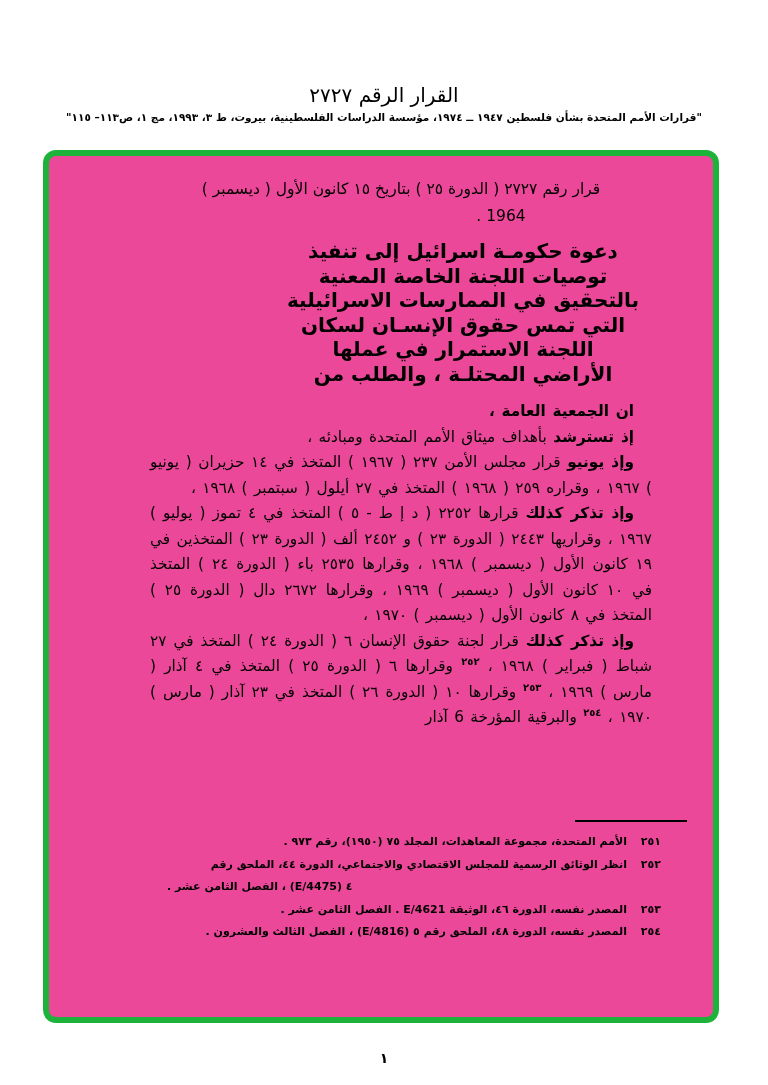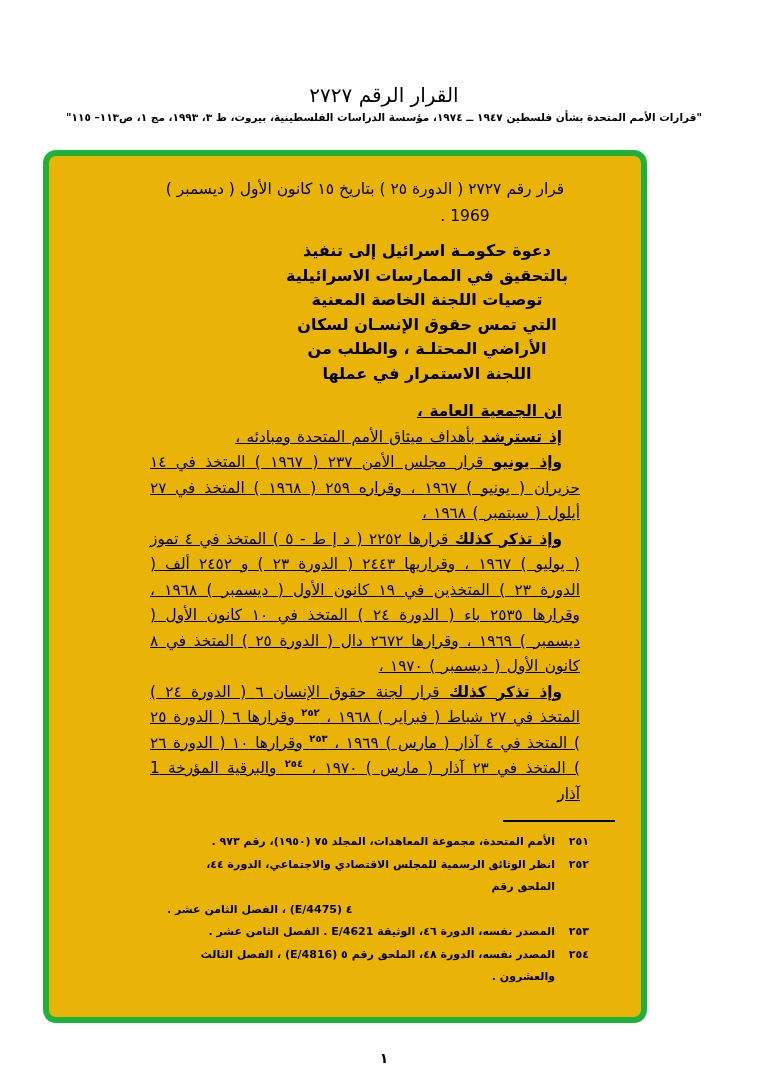--- a/index.html
+++ b/index.html
@@ -19,42 +19,42 @@
     letter-spacing: 0.5px;
   }
   .doc-source {
     position: absolute; top: 111px; left: 0; right: 0;
     text-align: center; font-size: 10.5px; font-weight: bold;
     direction: rtl; white-space: nowrap;
   }
 
   .frame {
     position: absolute; left: 43px; top: 150px;
-    width: 604px; height: 873px;
+    width: 676px; height: 873px;
     border: 6px solid #1db33a; border-radius: 13px;
-    background: #eab308;
+    background: #ec4899;
   }
 
   .content {
     position: absolute; top: 20px; right: 61px; left: 101px;
     direction: rtl;
   }
 
   .caption { text-align: center; font-size: 15.5px; line-height: 27px; }
   .caption-l2 { position: relative; right: -100px; }
 
   .subject {
     margin-top: 9px; text-align: center; font-weight: bold;
-    font-size: 16px; line-height: 24.5px;
+    font-size: 20px; line-height: 24.5px;
     position: relative; right: -62px;
   }
   .subject div { white-space: nowrap; }
 
   .res-body { margin-top: 13px; font-size: 15.3px; line-height: 25.5px; text-align: justify; word-spacing: 1.5px; }
-  .res-body p { margin: 0; text-indent: 18px; text-decoration: underline; }
+  .res-body p { margin: 0; text-indent: 18px; }
   .res-body .b { font-weight: bold; }
   .res-body sup { font-size: 10px; line-height: 0; vertical-align: super; font-weight: bold; }
 
   .fn-block { position: absolute; top: 664px; right: 52px; left: 118px; direction: rtl; }
   .fn-sep { width: 112px; border-top: 2px solid #000; margin: 0 -26px 9px auto; }
   .fn { display: flex; gap: 9px; font-size: 11px; font-weight: bold; line-height: 22.5px; }
   .fn-num { flex: 0 0 25px; }
   .fn-text { flex: 1; }
   .fn-cont { text-align: left; }
 
@@ -70,38 +70,38 @@
 
   <div class="doc-title">القرار الرقم  ٢٧٢٧</div>
 
   <div class="doc-source">"قرارات الأمم المتحدة بشأن فلسطين ١٩٤٧ ــ ١٩٧٤، مؤسسة الدراسات الفلسطينية، بيروت، ط ٣، ١٩٩٣، مج ١، ص١١٣– ١١٥"</div>
 
   <div class="frame" style="border-color: rgb(29, 179, 58);">
     <div class="content">
 
       <div class="caption">
         <div>قرار رقم ٢٧٢٧ ( الدورة ٢٥ ) بتاريخ ١٥ كانون الأول ( ديسمبر )</div>
-        <div class="caption-l2">1969 .</div>
+        <div class="caption-l2">1964 .</div>
       </div>
 
       <div class="subject">
           <div>دعوة حكومـة اسرائيل إلى تنفيذ</div>
+          <div>توصيات اللجنة الخاصة المعنية</div>
           <div>بالتحقيق في الممارسات الاسرائيلية</div>
-          <div>توصيات اللجنة الخاصة المعنية</div>
           <div>التي تمس حقوق الإنسـان لسكان</div>
+          <div>اللجنة الاستمرار في عملها</div>
           <div>الأراضي المحتلـة ، والطلب من</div>
-          <div>اللجنة الاستمرار في عملها</div>
         </div>
 
       <div class="res-body">
           <p><span class="b">ان الجمعية العامة ،</span></p>
           <p><span class="b">إذ تسترشد</span><span> بأهداف ميثاق الأمم المتحدة ومبادئه ،</span></p>
           <p><span class="b">وإذ يونيو</span><span> قرار مجلس الأمن ٢٣٧ ( ١٩٦٧ ) المتخذ في ١٤ حزيران ( يونيو ) ١٩٦٧ ، وقراره ٢٥٩ ( ١٩٦٨ ) المتخذ في ٢٧ أيلول ( سبتمبر ) ١٩٦٨ ،</span></p>
           <p><span class="b">وإذ تذكر كذلك</span><span> قرارها ٢٢٥٢ ( د إ ط - ٥ ) المتخذ في ٤ تموز ( يوليو ) ١٩٦٧ ، وقراريها ٢٤٤٣ ( الدورة ٢٣ ) و ٢٤٥٢ ألف ( الدورة ٢٣ ) المتخذين في ١٩ كانون الأول ( ديسمبر ) ١٩٦٨ ، وقرارها ٢٥٣٥ باء ( الدورة ٢٤ ) المتخذ في ١٠ كانون الأول ( ديسمبر ) ١٩٦٩ ، وقرارها ٢٦٧٢ دال ( الدورة ٢٥ ) المتخذ في ٨ كانون الأول ( ديسمبر ) ١٩٧٠ ،</span></p>
-          <p><span class="b">وإذ تذكر كذلك</span><span> قرار لجنة حقوق الإنسان ٦ ( الدورة ٢٤ ) المتخذ في ٢٧ شباط ( فبراير ) ١٩٦٨ ، </span><sup>٢٥٢</sup><span> وقرارها ٦ ( الدورة ٢٥ ) المتخذ في ٤ آذار ( مارس ) ١٩٦٩ ، </span><sup>٢٥٣</sup><span> وقرارها ١٠ ( الدورة ٢٦ ) المتخذ في ٢٣ آذار ( مارس ) ١٩٧٠ ، </span><sup>٢٥٤</sup><span> والبرقية المؤرخة 1 آذار</span></p>
+          <p><span class="b">وإذ تذكر كذلك</span><span> قرار لجنة حقوق الإنسان ٦ ( الدورة ٢٤ ) المتخذ في ٢٧ شباط ( فبراير ) ١٩٦٨ ، </span><sup>٢٥٢</sup><span> وقرارها ٦ ( الدورة ٢٥ ) المتخذ في ٤ آذار ( مارس ) ١٩٦٩ ، </span><sup>٢٥٣</sup><span> وقرارها ١٠ ( الدورة ٢٦ ) المتخذ في ٢٣ آذار ( مارس ) ١٩٧٠ ، </span><sup>٢٥٤</sup><span> والبرقية المؤرخة 6 آذار</span></p>
         </div>
 
     </div>
 
     <div class="fn-block">
       <div class="fn-sep"></div>
       <div>
           <div class="fn">
             <span class="fn-num">٢٥١</span>
             <span class="fn-text">

